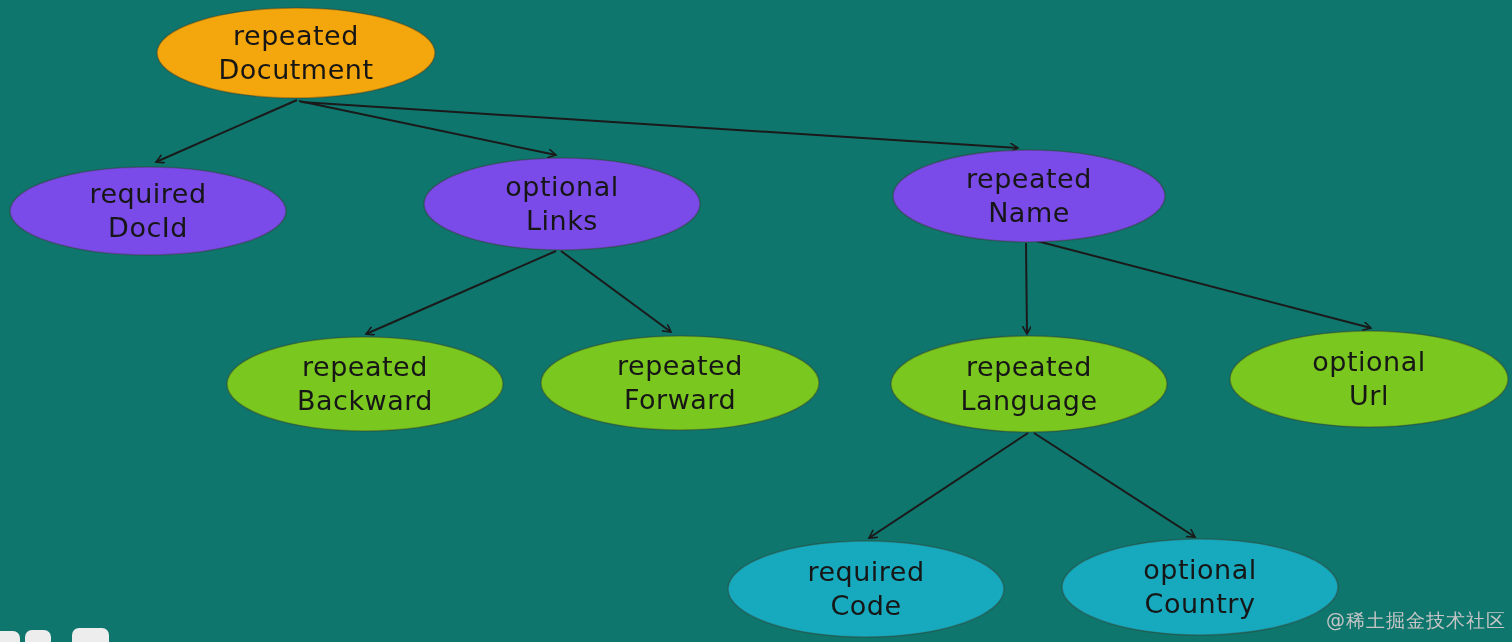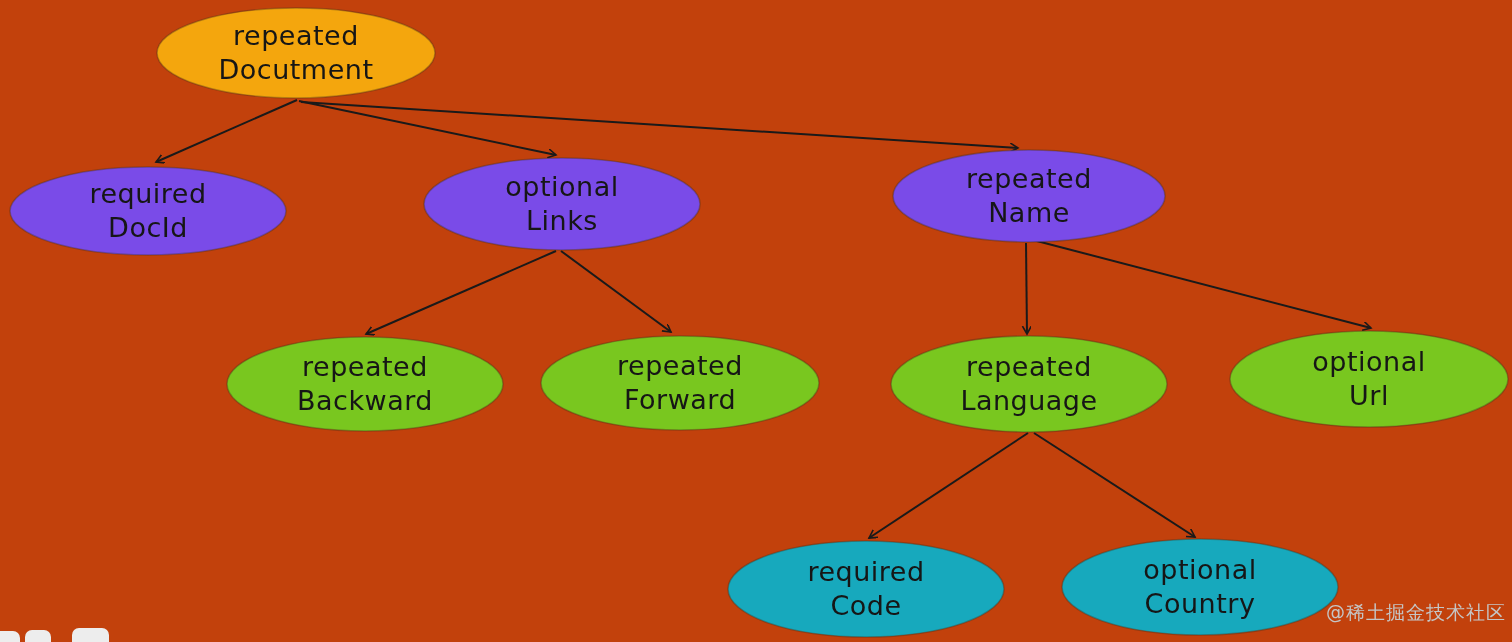--- a/index.html
+++ b/index.html
@@ -5,21 +5,21 @@
   html, body {
     margin: 0;
     padding: 0;
     background: #ffffff;
     font-family: "DejaVu Sans", sans-serif;
   }
   .stage {
     position: relative;
     width: 1512px;
     height: 642px;
-    background: #c2410c;
+    background: #0f766e;
     overflow: hidden;
   }
   svg.diagram {
     position: absolute;
     left: 0;
     top: 0;
   }
   .node-ellipse {
     stroke: rgba(60,50,30,0.35);
     stroke-width: 1.6;
@@ -33,21 +33,21 @@
     letter-spacing: 0.5px;
   }
   .edge {
     stroke: #1a1a1a;
     stroke-width: 2;
     fill: none;
   }
   .watermark {
     position: absolute;
     right: 6px;
-    bottom: 16px;
+    bottom: 8px;
     color: #c5c5c5;
     font-size: 19px;
     letter-spacing: 1px;
     user-select: none;
   }
   .corner-chip {
     position: absolute;
     background: #ededed;
     border-radius: 7px 7px 0 0;
   }

